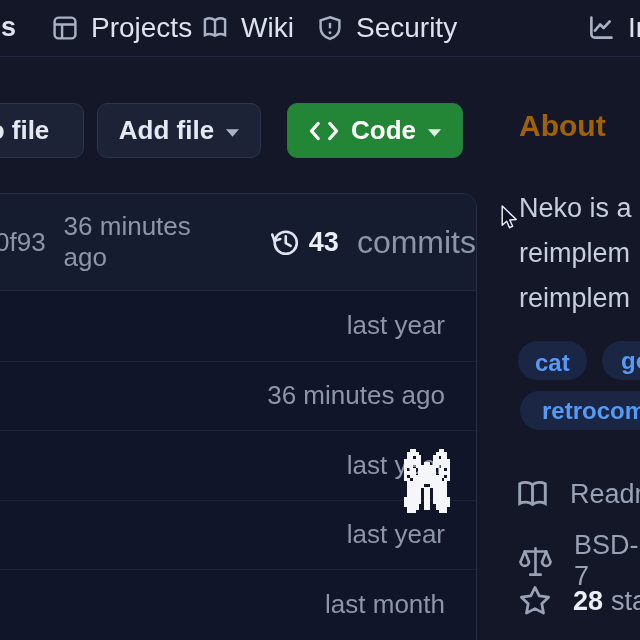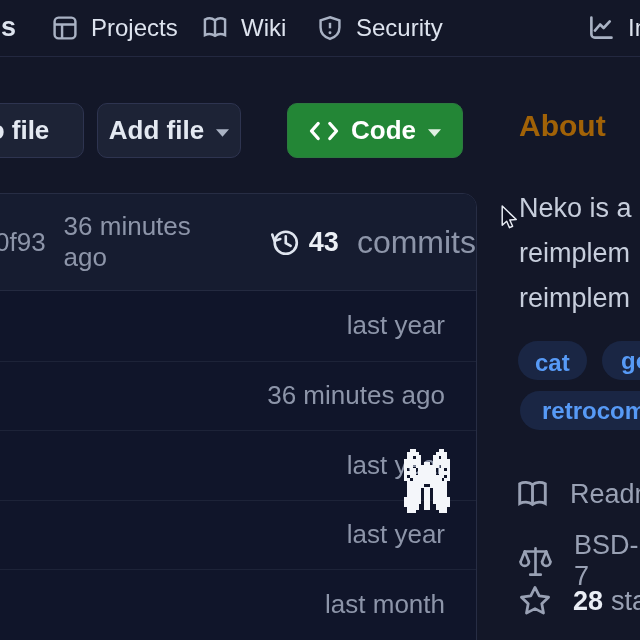--- a/index.html
+++ b/index.html
@@ -7,34 +7,34 @@
     width:640px;height:640px;position:relative;overflow:hidden;
     background:#131728;font-family:"Liberation Sans",sans-serif;
     -webkit-font-smoothing:antialiased;
   }
   svg{display:block;}
 
   
   .nav{position:absolute;left:0;top:0;width:640px;height:56px;border-bottom:1px solid #232840;}
   .partial-tab{position:absolute;left:1px;top:12px;font-size:27px;font-weight:600;color:#dde3ee;}
   .nav-item{position:absolute;top:0;height:55px;display:flex;align-items:center;gap:13px;
-    color:#dde3ee;font-size:24px;font-weight:500;cursor:default;}
+    color:#dde3ee;font-size:28px;font-weight:500;cursor:default;}
   .nav-item .ico{color:#a9b2c4;display:flex;}
   .nav-projects{left:52px;}
   .nav-wiki{left:202px;}
   .nav-security{left:317px;}
   .nav-insights{left:587px;}
 
   
   .btn{position:absolute;top:103px;height:55px;box-sizing:border-box;border-radius:10px;
     background:#1d2336;border:1px solid #2e3450;color:#e4e9f2;font-size:26px;font-weight:600;
     display:flex;align-items:center;justify-content:center;gap:12px;}
   .btn .caret{margin-top:4px;color:#aab3c4;}
   .btn-goto{left:-46px;width:130px;}
-  .btn-add{left:97px;width:144px;}
+  .btn-add{left:97px;width:164px;}
   .btn-code{left:287px;width:176px;background:#238636;border-color:#2c7a3f;color:#ffffff;}
   .btn-code .caret{color:#dff0e2;}
 
   
   .files-box{position:absolute;left:-40px;top:193px;width:517px;height:470px;box-sizing:border-box;
     background:#10152a;border:1px solid #272d44;border-radius:14px 14px 0 0;}
   .commit-bar{height:97px;background:#161c30;border-bottom:1px solid #242a40;
     border-radius:13px 13px 0 0;display:flex;align-items:center;padding-left:34px;box-sizing:border-box;}
   .commit-hash{color:#8d95a9;font-size:26px;margin-right:18px;}
   .commit-time{color:#8d95a9;font-size:26px;margin-right:29px;}

